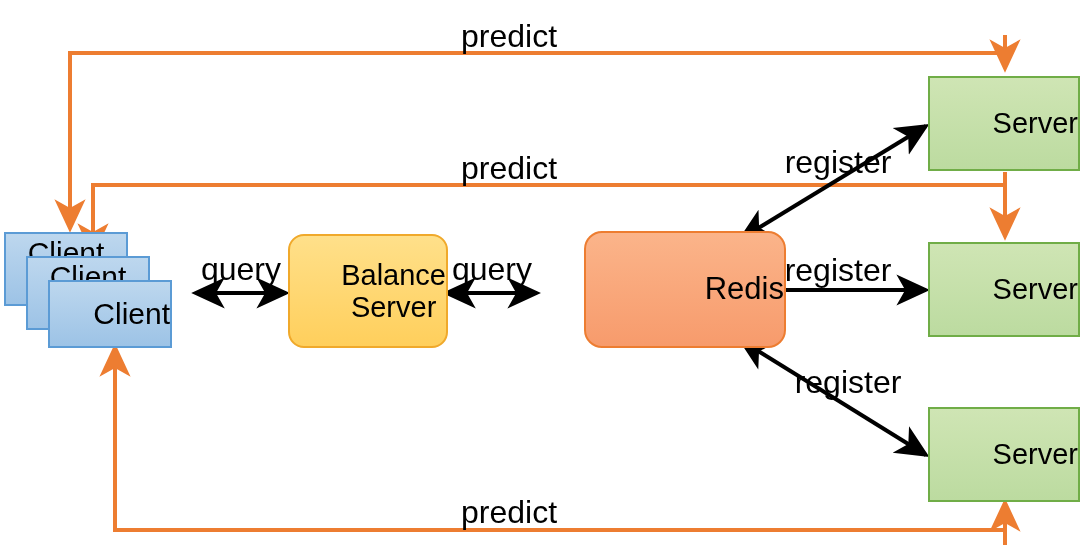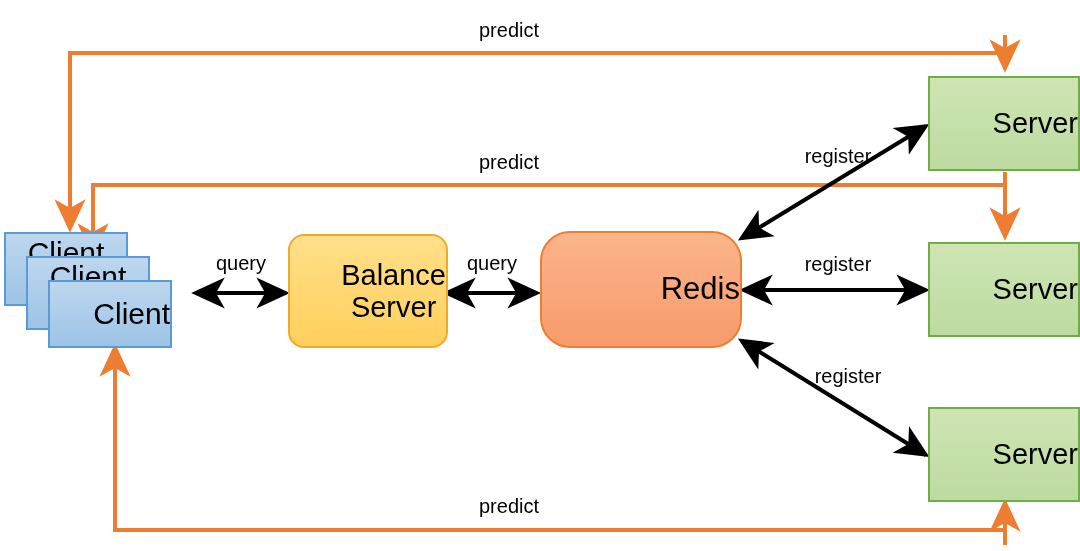--- a/index.html
+++ b/index.html
@@ -48,37 +48,38 @@
     background: linear-gradient(180deg, #ffe08a 0%, #ffcf5c 100%);
     border: 2px solid #f0a92b;
     border-radius: 16px;
     font-size: 29px;
     z-index: 6;
   }
 
   .redis-box {
     background: linear-gradient(180deg, #fbb48a 0%, #f79b6c 100%);
     border: 2px solid #ed7d31;
-    border-radius: 30px;
+    border-radius: 18px;
     font-size: 31px;
     z-index: 6;
+    margin-left: 44px;
   }
 
   .server-box {
     background: linear-gradient(180deg, #cfe5b4 0%, #bcdba0 100%);
     border: 2px solid #70ad47;
     font-size: 29px;
     z-index: 6;
   }
 
   
   .edge-label {
     position: absolute;
     color: #000000;
-    font-size: 20px;
+    font-size: 32px;
     white-space: nowrap;
     z-index: 9;
     line-height: 1;
   }
   .edge-label.center { transform: translateX(-50%); }
 </style>
 </head>
 <body>
 
 <div id="canvas">

